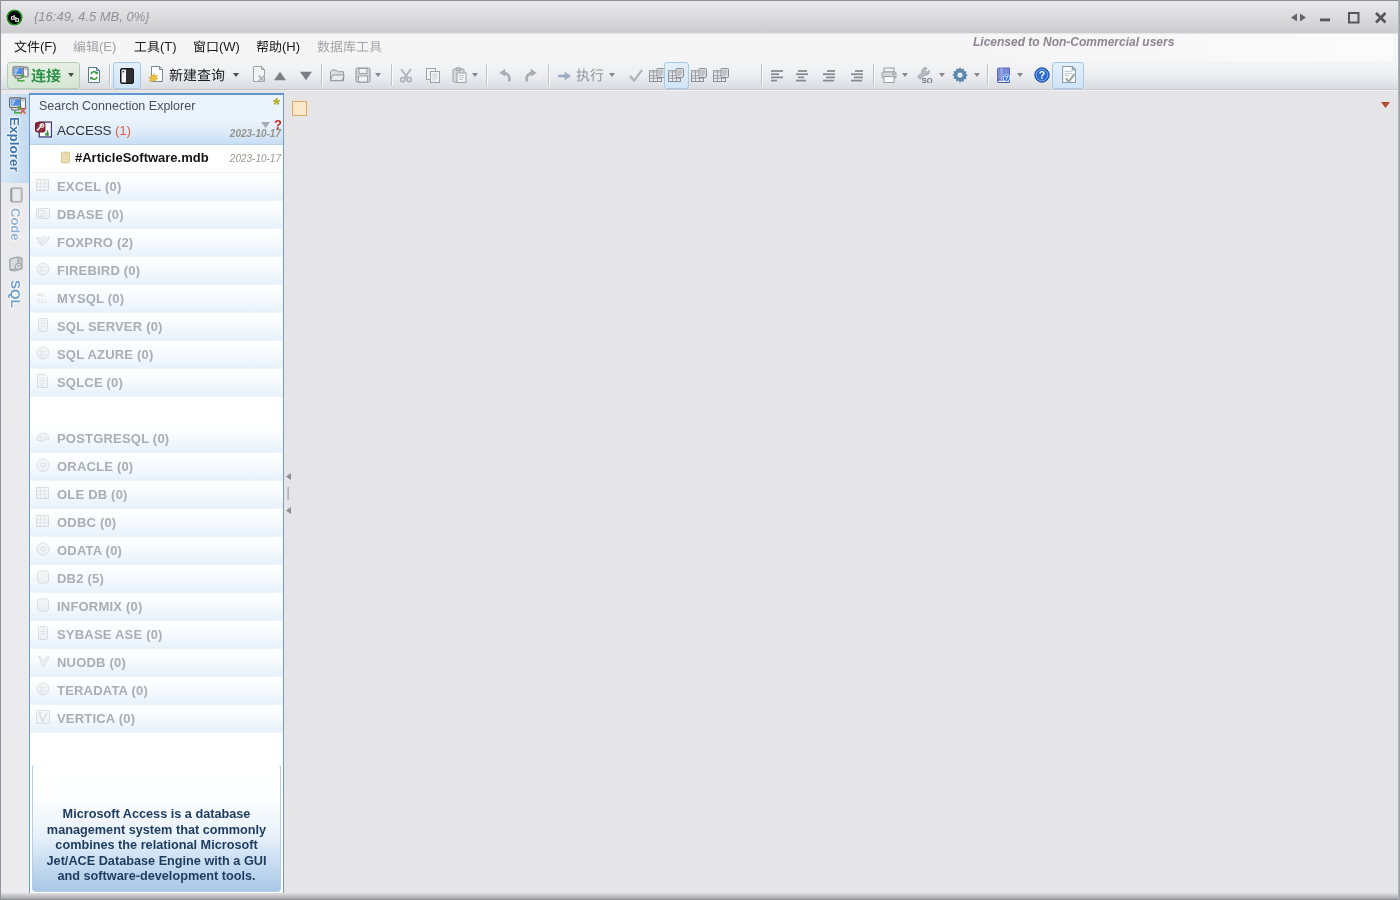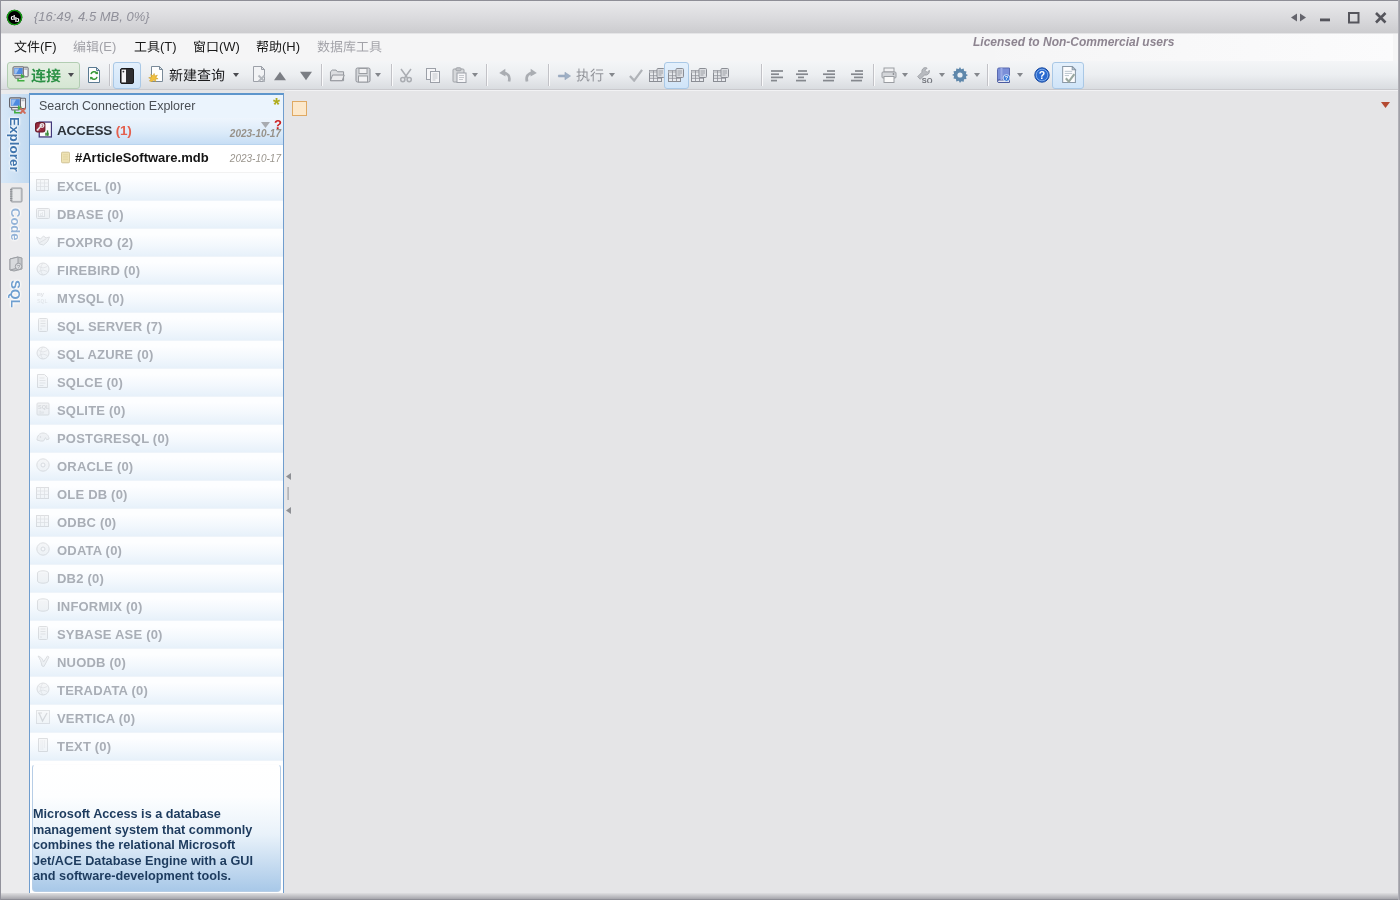--- a/index.html
+++ b/index.html
@@ -26,21 +26,21 @@
 #exptab{position:absolute;left:1px;top:94px;width:28px;height:89px;background:linear-gradient(90deg,#d8e8f8,#c3daf0)}
 .vtext{position:absolute;writing-mode:vertical-rl;font-weight:bold;letter-spacing:0px;text-shadow:0 0 3px #fff,0 0 3px #fff,0 0 2px #fff}
 #panel{position:absolute;left:29px;top:93px;width:255px;height:800px;background:#fff;border-left:1px solid #709dce;border-right:1px solid #709dce;border-top:2px solid #5e96cc}
 #searchrow{position:absolute;left:0;top:0;width:253px;height:23px;background:#ebf4fd;color:#4a4f55;font-size:12.5px}
 #accrow{position:absolute;left:0;top:23px;width:253px;height:27px;background:linear-gradient(#eef5fd,#dcebf9 55%,#c7def5);border-bottom:1px solid #b9d4ee}
 .drow{position:absolute;left:0;width:253px;height:28px;background:linear-gradient(#fdfeff 20%,#f3f8fd 60%,#e7f1fa);border-bottom:1px solid #eef4fa}
 .rowtx{position:absolute;left:27px;top:5.5px;font-size:13px;font-weight:bold;color:#a9aeb6;letter-spacing:0.2px}
 .rowic{position:absolute;left:5px;top:4px;opacity:0.34}
 .date{position:absolute;right:2px;font-size:10px;font-style:italic;color:#97928a;font-weight:bold}
 #infobox{position:absolute;left:2px;top:669px;width:249px;height:128px;border-radius:4px;background:linear-gradient(#ffffff 0%,#fdfeff 25%,#e9f2fa 55%,#a8c8e8 100%);border:1px solid #b6cde6;border-top-color:#fdfdfe}
-#infobox p{margin-top:42px;text-align:left;font-size:12.7px;line-height:15.5px;font-weight:bold;color:#1d3b5e}
+#infobox p{margin-top:42px;text-align:center;font-size:12.7px;line-height:15.5px;font-weight:bold;color:#1d3b5e}
 #main{position:absolute;left:285px;top:90px;width:1114px;height:803px;background:#e5e5e7;border-top:1px solid #f2f2f4}
 #botbar{position:absolute;left:0px;top:893px;width:1400px;height:7px;background:linear-gradient(#dfdfe1,#a6a6ac);border-bottom:1px solid #8e8e96}
 </style></head><body>
 <svg style="position:absolute;width:0;height:0" aria-hidden="true">
     <defs>
       <path id="R0" d="M854 273C814 383 743 529 688 620L750 652C806 559 874 421 922 305ZM82 291C135 403 194 556 219 644L294 616C266 528 204 381 152 270ZM585 53V834H417V52H340V834H60V908H943V834H661V53Z"></path>
       <path id="B0" d="M64 274C109 397 163 559 184 656L304 612C279 517 221 360 174 241ZM833 244C801 360 740 503 690 597V43H567V803H434V43H311V803H51V923H951V803H690V614L782 662C834 565 897 422 943 295Z"></path>
       <path id="R1" d="M317 539V612H604V960H679V612H953V539H679V318H909V245H679V52H604V245H470C483 200 494 152 504 105L432 90C409 221 367 350 309 433C327 442 359 460 373 471C400 429 425 376 446 318H604V539ZM268 44C214 195 126 345 32 443C45 460 67 499 75 517C107 483 137 443 167 400V958H239V283C277 213 311 139 339 65Z"></path>
       <path id="B1" d="M316 515V632H587V969H708V632H966V515H708V342H918V224H708V43H587V224H505C515 186 525 148 533 109L417 86C395 208 353 336 299 415C328 427 379 455 403 472C425 436 446 391 465 342H587V515ZM242 34C192 177 107 320 18 410C39 440 72 505 83 535C103 513 123 489 143 463V968H257V285C295 215 329 142 356 70Z"></path>
       <path id="R2" d="M605 796C716 848 832 912 902 961L962 905C887 858 766 794 653 743ZM328 747C266 801 141 868 40 906C58 920 83 945 95 961C196 920 319 855 399 792ZM212 88V671H52V739H951V671H802V88ZM284 671V580H727V671ZM284 294H727V379H284ZM284 236V150H727V236ZM284 436H727V523H284Z"></path>
@@ -390,21 +390,21 @@
     <div id="accrow">
       <svg style="position:absolute;left:5px;top:3px" width="17" height="17" viewBox="0 0 16 16">
         <rect x="4" y="1" width="11.5" height="14" fill="#fbfbfd" stroke="#42387a" stroke-width="1.2"></rect>
 <path d="M9.5 11h3.5v2.8H9.5z" fill="#5aa05a"></path>
 <path d="M11.8 8.8v5" stroke="#3a8a3a" stroke-width="1.3" fill="none"></path>
 <rect x="0.5" y="1.5" width="8.8" height="8.8" rx="2" fill="#96293c" stroke="#6a1a2a"></rect>
 <path d="M1.8 9L7 3.3" stroke="#e8e8ea" stroke-width="1.5"></path>
 <circle cx="6.6" cy="4.2" r="1.7" fill="none" stroke="#e8e8ea" stroke-width="1.2"></circle>
 <path d="M2.3 7.8l1.1 1.1M3.4 6.7l1.1 1.1" stroke="#e8e8ea" stroke-width="0.9"></path>
       </svg>
-      <span style="position:absolute;left:27px;top:5px;font-size:13.5px;letter-spacing:-0.2px;font-weight:bold;color:#2e343a">ACCESS <span style="color:#e4604e">(1)</span></span>
+      <span style="position:absolute;left:27px;top:5px;font-size:13.5px;letter-spacing:-0.2px;font-weight:normal;color:#2e343a">ACCESS <span style="color:#e4604e">(1)</span></span>
       <svg style="position:absolute;right:13px;top:4px" width="9" height="6" viewBox="0 0 9 6">
         <path d="M0 0h9L4.5 6z" fill="#a8abb0"></path>
       </svg>
       <span style="position:absolute;right:1px;top:-1px;color:#cc2020;font-weight:bold;font-size:13px">?</span>
       <span class="date" style="top:10px">2023-10-17</span>
     </div>
     <div style="position:absolute;left:0;top:50px;width:253px;height:28px;background:#fff;border-bottom:1px solid #f2f2f2">
       <svg style="position:absolute;left:31px;top:6px" width="9" height="13" viewBox="0 0 11 14">
         <rect x="0.5" y="0.5" width="10" height="13" rx="1.5" fill="#eee2b4" stroke="#c8b986"></rect>
 <path d="M2.5 3.5h6M2.5 5.5h6M2.5 7.5h6M2.5 9.5h6" stroke="#e0d29c" stroke-width="0.8"></path>
@@ -459,50 +459,40 @@
       <span class="rowtx">MYSQL (0)</span>
     </div>
     <div class="drow" style="top:218px">
       <span class="rowic">
         <svg style="position:absolute;left:0px;top:0px" width="16" height="16" viewBox="0 0 16 16">
           <rect x="3.5" y="1.5" width="9" height="13" rx="1" fill="#e8eaec" stroke="#a2a5aa"></rect>
           <path d="M5.5 4h5M5.5 6.5h5M5.5 9h5" stroke="#b0b3b8"></path>
           <circle cx="6" cy="12" r="0.8" fill="#b0b3b8"></circle>
         </svg>
       </span>
-      <span class="rowtx">SQL SERVER (7)</span>
+      <span class="rowtx">SQL SERVER (0)</span>
     </div>
     <div class="drow" style="top:246px">
       <span class="rowic">
         <svg style="position:absolute;left:0px;top:0px" width="16" height="16" viewBox="0 0 16 16">
           <circle cx="8" cy="8" r="6" fill="#e8eaec" stroke="#a2a5aa"></circle>
           <path d="M3.5 5.5q4.5 3 9 0M3.5 10.5q4.5-3 9 0M8 2a9 9 0 0 0 0 12" fill="none" stroke="#b0b3b8" stroke-width="0.8"></path>
         </svg>
       </span>
       <span class="rowtx">SQL AZURE (0)</span>
     </div>
     <div class="drow" style="top:274px">
       <span class="rowic">
         <svg style="position:absolute;left:0px;top:0px" width="16" height="16" viewBox="0 0 16 16">
           <path d="M2.5 1.5h7l3 3v10h-10z" fill="#eceef0" stroke="#a2a5aa"></path>
           <path d="M4.5 5h5M4.5 7.5h6M4.5 10h6M4.5 12.5h4" stroke="#b8bbc0"></path>
         </svg>
       </span>
       <span class="rowtx">SQLCE (0)</span>
     </div>
-    <div class="drow" style="top:302px">
-      <span class="rowic">
-        <svg style="position:absolute;left:0px;top:0px" width="16" height="16" viewBox="0 0 16 16">
-          <rect x="2" y="2" width="12" height="12" rx="1" fill="#dfe1e4" stroke="#a2a5aa"></rect>
-          <text x="3" y="7.5" font-size="5.5" font-weight="bold" fill="#94979c" font-family="Liberation Sans">SQL</text>
-          <text x="3.5" y="13" font-size="5.5" fill="#a8abb0" font-family="Liberation Sans">ite</text>
-        </svg>
-      </span>
-      <span class="rowtx">SQLITE (0)</span>
-    </div>
     <div class="drow" style="top:330px">
       <span class="rowic">
         <svg style="position:absolute;left:0px;top:0px" width="16" height="16" viewBox="0 0 16 16">
           <path d="M2 11c0-4 2.5-7 6-7s6 2.5 6 6l-2.5.8-1-2.2-2 3.4h-3z" fill="#dddfe2" stroke="#a2a5aa"></path>
           <circle cx="5.5" cy="8" r="0.7" fill="#94979c"></circle>
         </svg>
       </span>
       <span class="rowtx">POSTGRESQL (0)</span>
     </div>
     <div class="drow" style="top:358px">
@@ -541,21 +531,21 @@
       </span>
       <span class="rowtx">ODATA (0)</span>
     </div>
     <div class="drow" style="top:470px">
       <span class="rowic">
         <svg style="position:absolute;left:0px;top:0px" width="16" height="16" viewBox="0 0 16 16">
           <ellipse cx="8" cy="4" rx="5.5" ry="2.2" fill="#eceef0" stroke="#a2a5aa"></ellipse>
           <path d="M2.5 4v8a5.5 2.2 0 0 0 11 0V4" fill="#e4e6e8" stroke="#a2a5aa"></path>
         </svg>
       </span>
-      <span class="rowtx">DB2 (0)</span>
+      <span class="rowtx">DB2 (5)</span>
     </div>
     <div class="drow" style="top:498px">
       <span class="rowic">
         <svg style="position:absolute;left:0px;top:0px" width="16" height="16" viewBox="0 0 16 16">
           <ellipse cx="8" cy="4" rx="5.5" ry="2.2" fill="#eceef0" stroke="#a2a5aa"></ellipse>
           <path d="M2.5 4v8a5.5 2.2 0 0 0 11 0V4" fill="#e4e6e8" stroke="#a2a5aa"></path>
         </svg>
       </span>
       <span class="rowtx">INFORMIX (0)</span>
     </div>
@@ -588,29 +578,20 @@
     </div>
     <div class="drow" style="top:610px">
       <span class="rowic">
         <svg style="position:absolute;left:0px;top:0px" width="16" height="16" viewBox="0 0 16 16">
           <rect x="1.5" y="1.5" width="13" height="13" fill="#eef0f1" stroke="#b0b3b8"></rect>
           <path d="M4 4l3.5 8L12 4" fill="none" stroke="#94979c" stroke-width="1.3"></path>
           <path d="M3 4h4" stroke="#94979c"></path>
         </svg>
       </span>
       <span class="rowtx">VERTICA (0)</span>
-    </div>
-    <div class="drow" style="top:638px">
-      <span class="rowic">
-        <svg style="position:absolute;left:0px;top:0px" width="16" height="16" viewBox="0 0 16 16">
-          <path d="M3.5 1.5h9v13h-9z" fill="#eff0f2" stroke="#a2a5aa"></path>
-          <path d="M5.5 4h5M5.5 6h5M5.5 8h5M5.5 10h5M5.5 12h3" stroke="#b8bbc0" stroke-dasharray="1 0.8"></path>
-        </svg>
-      </span>
-      <span class="rowtx">TEXT (0)</span>
     </div>
     <div id="infobox">
       <p>Microsoft Access is a database<br>management system that commonly<br>combines the relational Microsoft<br>Jet/ACE Database Engine with a GUI<br>and software-development tools.</p>
     </div>
   </div>
 <div id="main">
     <div style="position:absolute;left:7px;top:10px;width:15px;height:15px;background:#fce8cb;border:1px solid #dfa963"></div>
     <svg style="position:absolute;left:1096px;top:11px" width="9" height="6" viewBox="0 0 9 6">
       <path d="M0 0h9L4.5 6z" fill="#b44a32"></path>
     </svg>

